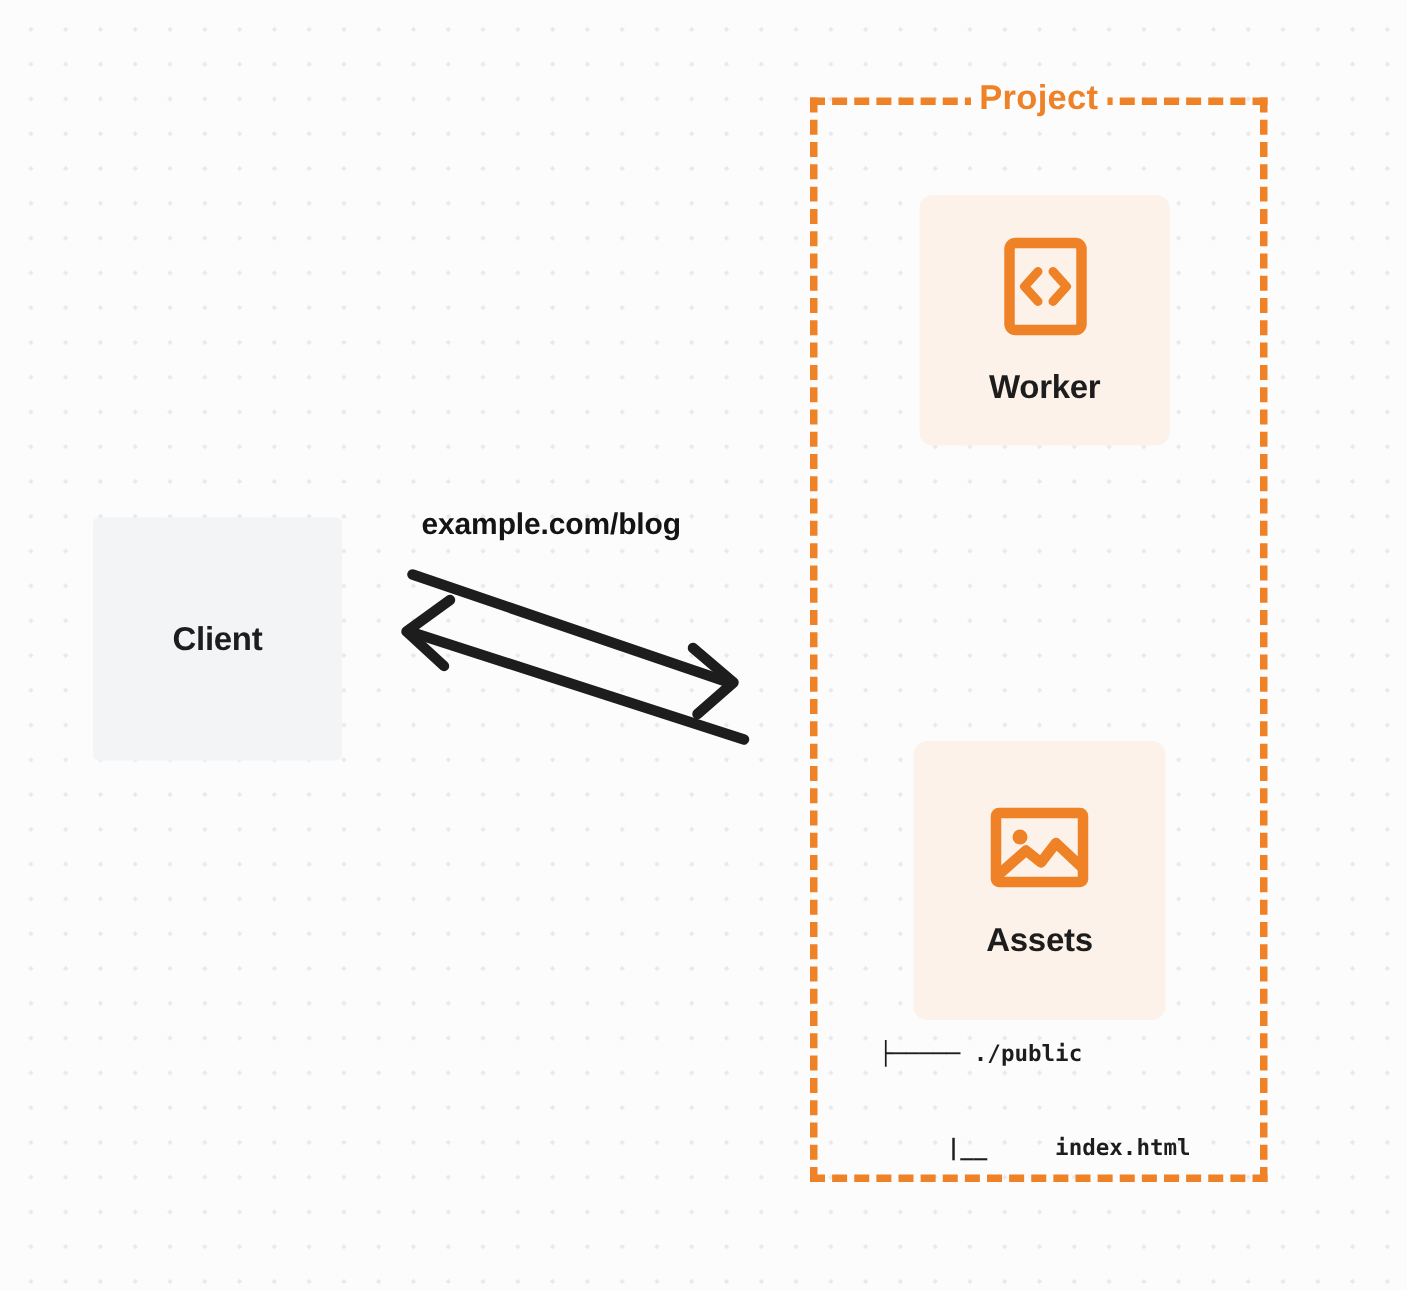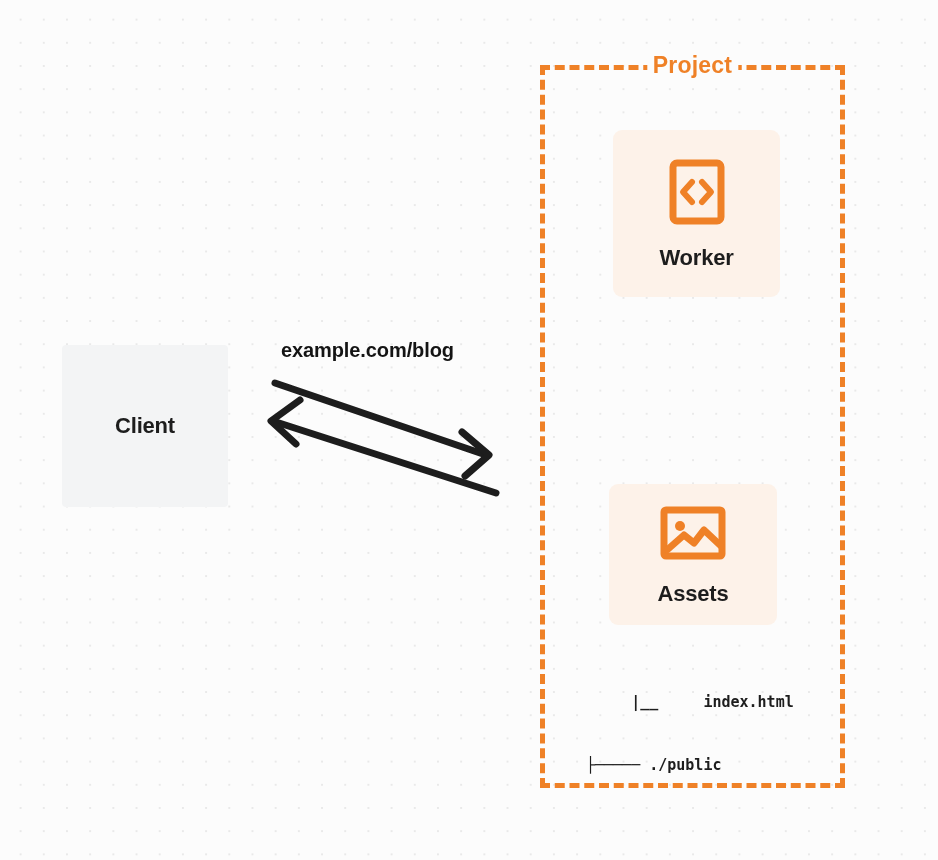--- a/index.html
+++ b/index.html
@@ -77,23 +77,23 @@
   }
 
   #worker-node {
     left: 613px;
     top: 130px;
     width: 167px;
     height: 167px;
   }
   #assets-node {
     left: 609px;
-    top: 484px;
+    top: 494px;
     width: 168px;
-    height: 141px;
+    height: 186px;
   }
   #client-node {
     left: 62px;
     top: 345px;
     width: 166px;
     height: 162px;
   }
 
   
   .file-tree {
@@ -175,18 +175,18 @@
       <svg width="66" height="56" viewBox="0 0 66 56" xmlns="http://www.w3.org/2000/svg">
         <rect x="4" y="5" width="58" height="46" rx="2" ry="2" fill="none" stroke="#ef8127" stroke-width="7"></rect>
         <circle cx="20" cy="21" r="5" fill="#ef8127"></circle>
         <polyline points="7,45 24,30 34,38 44,25 61,41" fill="none" stroke="#ef8127" stroke-width="7" stroke-linecap="round" stroke-linejoin="round"></polyline>
       </svg>
     </span>
     <span class="node-label">Assets</span>
   </div>
 
   <div class="file-tree">
+    <span class="tree-row">├───── ./public</span>
     <span class="tree-row">     |__     index.html</span>
-    <span class="tree-row">├───── ./public</span>
     
   </div>
 
 </div>
 
 </body></html>

